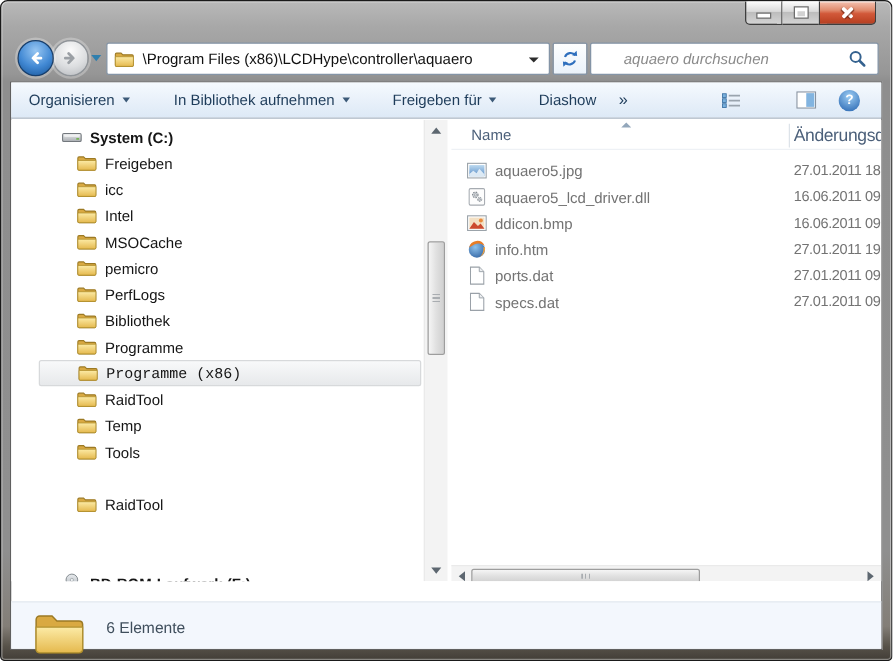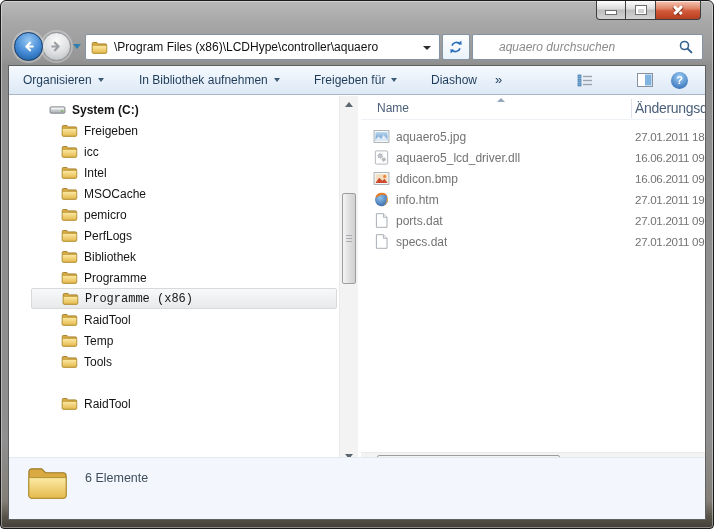--- a/index.html
+++ b/index.html
@@ -123,21 +123,21 @@
   .sortcaret { position:absolute; left:136px; top:2px; width:0; height:0;
          border-left:4px solid transparent; border-right:4px solid transparent; border-bottom:4px solid #93a7bb; }
   .coldiv { position:absolute; left:270px; top:3px; height:19px; width:1px; background:#dde3e9; }
   .frow { position:absolute; left:0; right:0; height:21px; display:flex; align-items:center; font-size:12px; color:#737373; }
   .frow .ic16 { margin-left:12px; margin-right:6px; }
   .fname { white-space:nowrap; overflow:hidden; max-width:225px; }
   .fdate { position:absolute; left:274px; width:70px; white-space:nowrap; overflow:hidden;
          font-size:11.6px; letter-spacing:-.3px; }
 
   
-  .statusbar { position:absolute; left:0; right:0; bottom:0; height:62px;
+  .statusbar { position:absolute; left:0; right:0; bottom:0; height:38px;
          background:#f3f7fd; border-top:1px solid #e4e9f0; }
   .status-folder { position:absolute; left:15px; top:3px; width:47px; height:47px; }
   .status-text { position:absolute; left:76px; top:13px; font-size:12.5px; color:#3f4e5c; }
 </style>
 </head>
 <body>
 
 <svg width="0" height="0" style="position:absolute" aria-hidden="true">
   <defs>
     <linearGradient id="gradFolder" x1="0" y1="0" x2="0" y2="1">

